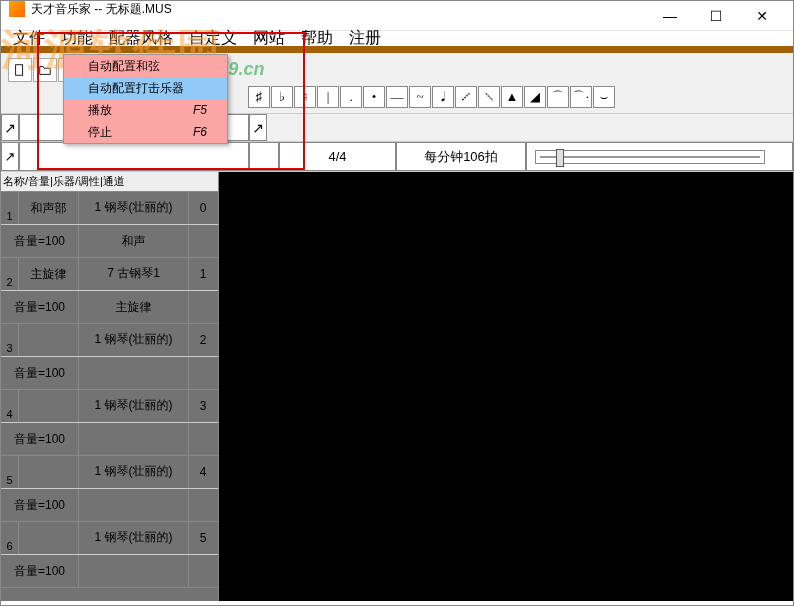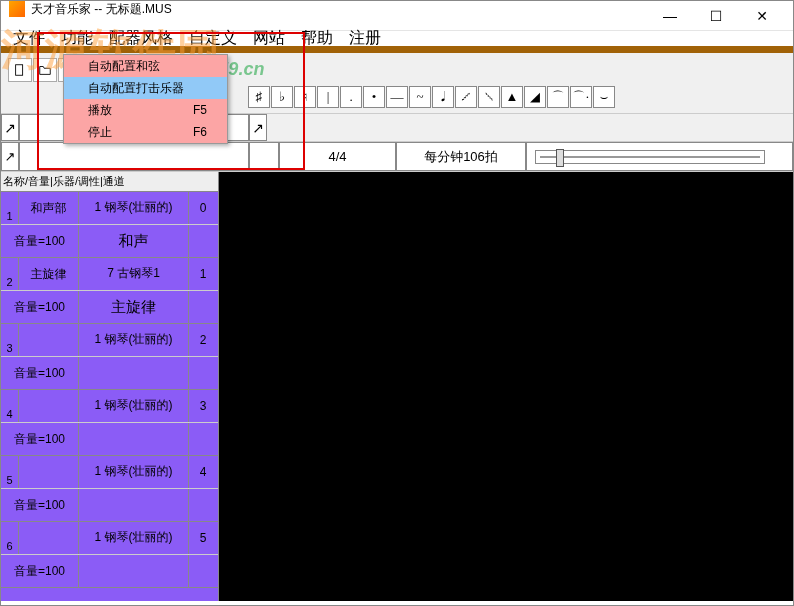--- a/index.html
+++ b/index.html
@@ -24,40 +24,40 @@
 .toolbar2 { display: flex; align-items: center; gap: 0; padding: 2px 4px; }
 .tool2 { width: 22px; height: 22px; border: 1px solid #888; background: #fff; display: flex; align-items: center; justify-content: center; font-size: 13px; margin-right: 1px; font-family: serif; }
 
 .song-title-row { display: flex; background: #f0f0f0; border-bottom: 1px solid #ccc; height: 28px; align-items: stretch; }
 .song-title-cell { border: 1px solid #888; background: #fff; display: flex; align-items: center; justify-content: center; font-size: 14px; }
 
 .tempo-row { display: flex; background: #f0f0f0; border-bottom: 1px solid #ccc; height: 30px; align-items: stretch; }
 .tempo-cell { border: 1px solid #888; background: #fff; display: flex; align-items: center; justify-content: center; font-size: 13px; }
 
 .content-area { display: flex; height: calc(100% - 175px); }
-.left-panel { width: 218px; background: #8b5cf6; border-right: 1px solid #888; overflow: hidden; }
+.left-panel { width: 218px; background: #737373; border-right: 1px solid #888; overflow: hidden; }
 .header-row { height: 20px; background: #eee; border-bottom: 1px solid #888; font-size: 11px; display: flex; align-items: center; padding: 0 2px; }
 
 .track-block { border-bottom: 1px solid #888; }
 .track-row { display: flex; height: 33px; border-bottom: 1px solid #ccc; }
 .track-num { width: 18px; border-right: 1px solid #888; display: flex; align-items: flex-end; justify-content: center; font-size: 11px; padding-bottom: 2px; }
 .track-name { width: 60px; border-right: 1px solid #888; display: flex; align-items: center; justify-content: center; font-size: 12px; }
 .track-instr { width: 110px; border-right: 1px solid #888; display: flex; align-items: center; justify-content: center; font-size: 12px; text-align: center; line-height: 1.1; }
 .track-ch { width: 28px; display: flex; align-items: center; justify-content: center; font-size: 12px; }
 .track-row2 { display: flex; height: 32px; }
 .track-vol { width: 78px; border-right: 1px solid #888; display: flex; align-items: center; justify-content: center; font-size: 12px; }
-.track-mode { width: 110px; border-right: 1px solid #888; display: flex; align-items: center; justify-content: center; font-size: 15px; }
+.track-mode { width: 110px; border-right: 1px solid #888; display: flex; align-items: center; justify-content: center; font-size: 12px; }
 .track-empty { width: 28px; }
 
 .workspace { flex: 1; background: #000; }
 
 .dropdown { position: absolute; top: 53px; left: 62px; width: 165px; background: #fca5a5; border: 1px solid #999; box-shadow: 2px 2px 4px rgba(0,0,0,0.3); z-index: 200; }
 .dd-item { height: 22px; display: flex; align-items: center; padding: 0 24px; font-size: 12px; cursor: default; position: relative; }
 .dd-item.highlighted { background: #91c9f7; }
-.dd-shortcut { position: absolute; right: 20px; }
+.dd-shortcut { position: absolute; right: 20px; font-style: italic; }
 
 .red-box { position: absolute; border: 2px solid #d00; pointer-events: none; z-index: 150; }
 
 .slider-track { width: 230px; height: 14px; background: #fff; border: 1px solid #888; position: relative; margin: 0 4px; }
 .slider-track::before { content:""; position: absolute; top: 50%; left: 4px; right: 4px; height: 2px; background: #999; transform: translateY(-50%); }
 .slider-thumb { position: absolute; top: -2px; left: 20px; width: 8px; height: 18px; background: #ddd; border: 1px solid #555; }
 </style>
 </head>
 <body>
 

